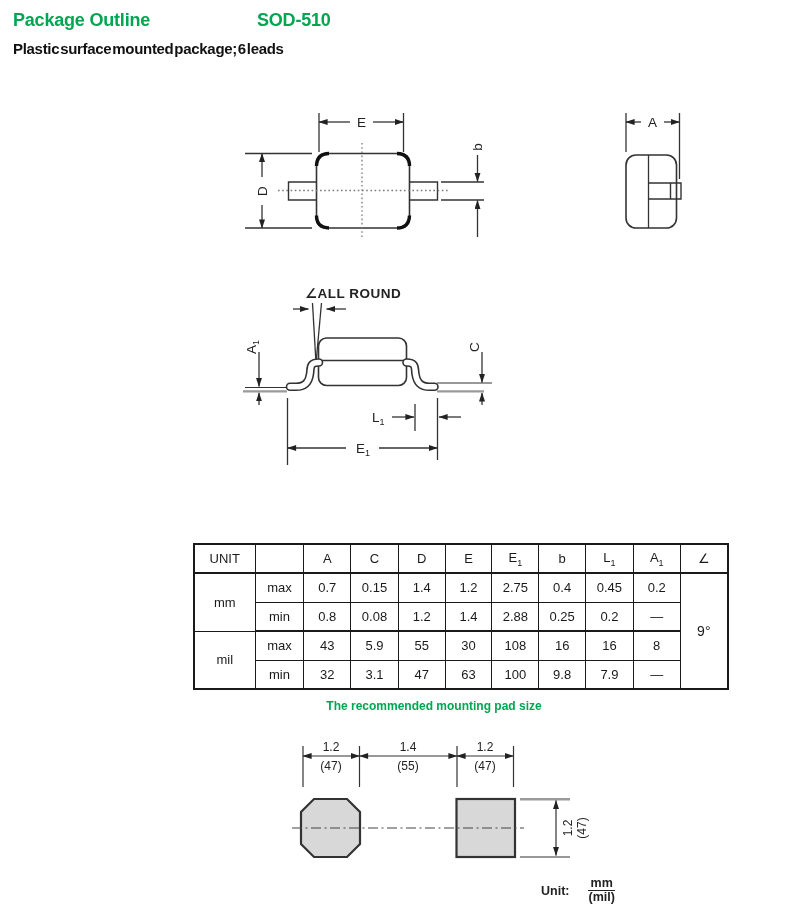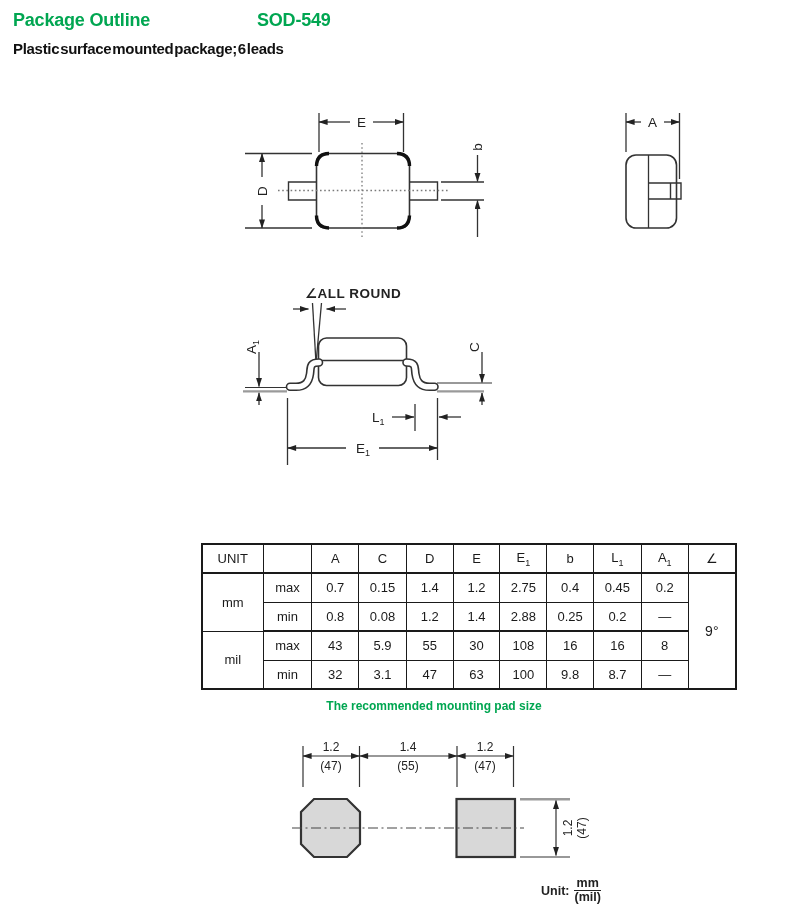--- a/index.html
+++ b/index.html
@@ -11,42 +11,42 @@
   .abs{position:absolute;}
   .title{font-size:18px;font-weight:700;color:#00A651;letter-spacing:-0.2px;}
   #page-title{left:13px;top:10px;}
   #product-title{left:257px;top:10px;}
   #subtitle{left:13px;top:40px;font-size:15px;font-weight:700;color:#111;
     letter-spacing:-0.3px;word-spacing:-3px;}
   svg text{font-family:"Liberation Sans","DejaVu Sans",sans-serif;font-size:13.5px;fill:#222;}
   svg .lbl-sm{font-size:12px;}
   
   #dim-table{left:193px;top:543px;border-collapse:collapse;table-layout:fixed;width:536px;
-    font-size:13px;color:#1a1a1a;border:2.5px solid #1a1a1a;margin-left:8px;}
+    font-size:13px;color:#1a1a1a;border:2.5px solid #1a1a1a;}
   #dim-table th,#dim-table td{border:1.2px solid #1a1a1a;text-align:center;vertical-align:middle;
     padding:0;font-weight:400;}
   #dim-table thead tr{height:29px;}
   #dim-table tbody tr{height:29px;}
   #dim-table thead th{border-bottom:2.2px solid #1a1a1a;}
   #dim-table tr.group-end td{border-bottom:2.2px solid #1a1a1a;}
   #dim-table sub{font-size:9px;}
   #dim-table td.angle-cell{font-size:14px;}
   #pad-heading{left:194px;top:699px;width:480px;text-align:center;font-size:12px;
     font-weight:700;color:#00A651;}
   
-  #unit-note{left:541px;top:877px;display:flex;align-items:center;gap:5px;
+  #unit-note{left:541px;top:877px;display:flex;align-items:center;gap:19px;
     font-size:12.5px;font-weight:700;color:#222;}
   #unit-note .frac{display:inline-flex;flex-direction:column;align-items:center;line-height:1.05;}
   #unit-note .frac .den{border-top:1.5px solid #222;}
 </style>
 </head>
 <body>
 
 <div class="abs title" id="page-title">Package Outline</div>
-<div class="abs title" id="product-title">SOD-549</div>
+<div class="abs title" id="product-title">SOD-510</div>
 <div class="abs" id="subtitle">Plastic surface mounted package; 6 leads</div>
 
 <svg class="abs" style="left:0;top:95px;" width="798" height="445" viewBox="0 0 798 445">
   <defs>
     <marker id="aE" markerWidth="10" markerHeight="8" refX="8.6" refY="3" orient="auto" markerUnits="userSpaceOnUse">
       <path d="M0 0 L9 3 L0 6 Z" fill="#222"></path>
     </marker>
     <marker id="aS" markerWidth="10" markerHeight="8" refX="0.4" refY="3" orient="auto" markerUnits="userSpaceOnUse">
       <path d="M9 0 L0 3 L9 6 Z" fill="#222"></path>
     </marker>
@@ -234,21 +234,21 @@
       <td>8</td>
     </tr>
     <tr>
       <td>min</td>
       <td>32</td>
       <td>3.1</td>
       <td>47</td>
       <td>63</td>
       <td>100</td>
       <td>9.8</td>
-      <td>8.7</td>
+      <td>7.9</td>
       <td>—</td>
     </tr>
   </tbody>
 </table>
 
 <div class="abs" id="pad-heading">The recommended mounting pad size</div>
 
 <svg class="abs" style="left:0;top:735px;" width="798" height="160" viewBox="0 0 798 160">
   <g stroke="#333" stroke-width="1.2" fill="none">
 

